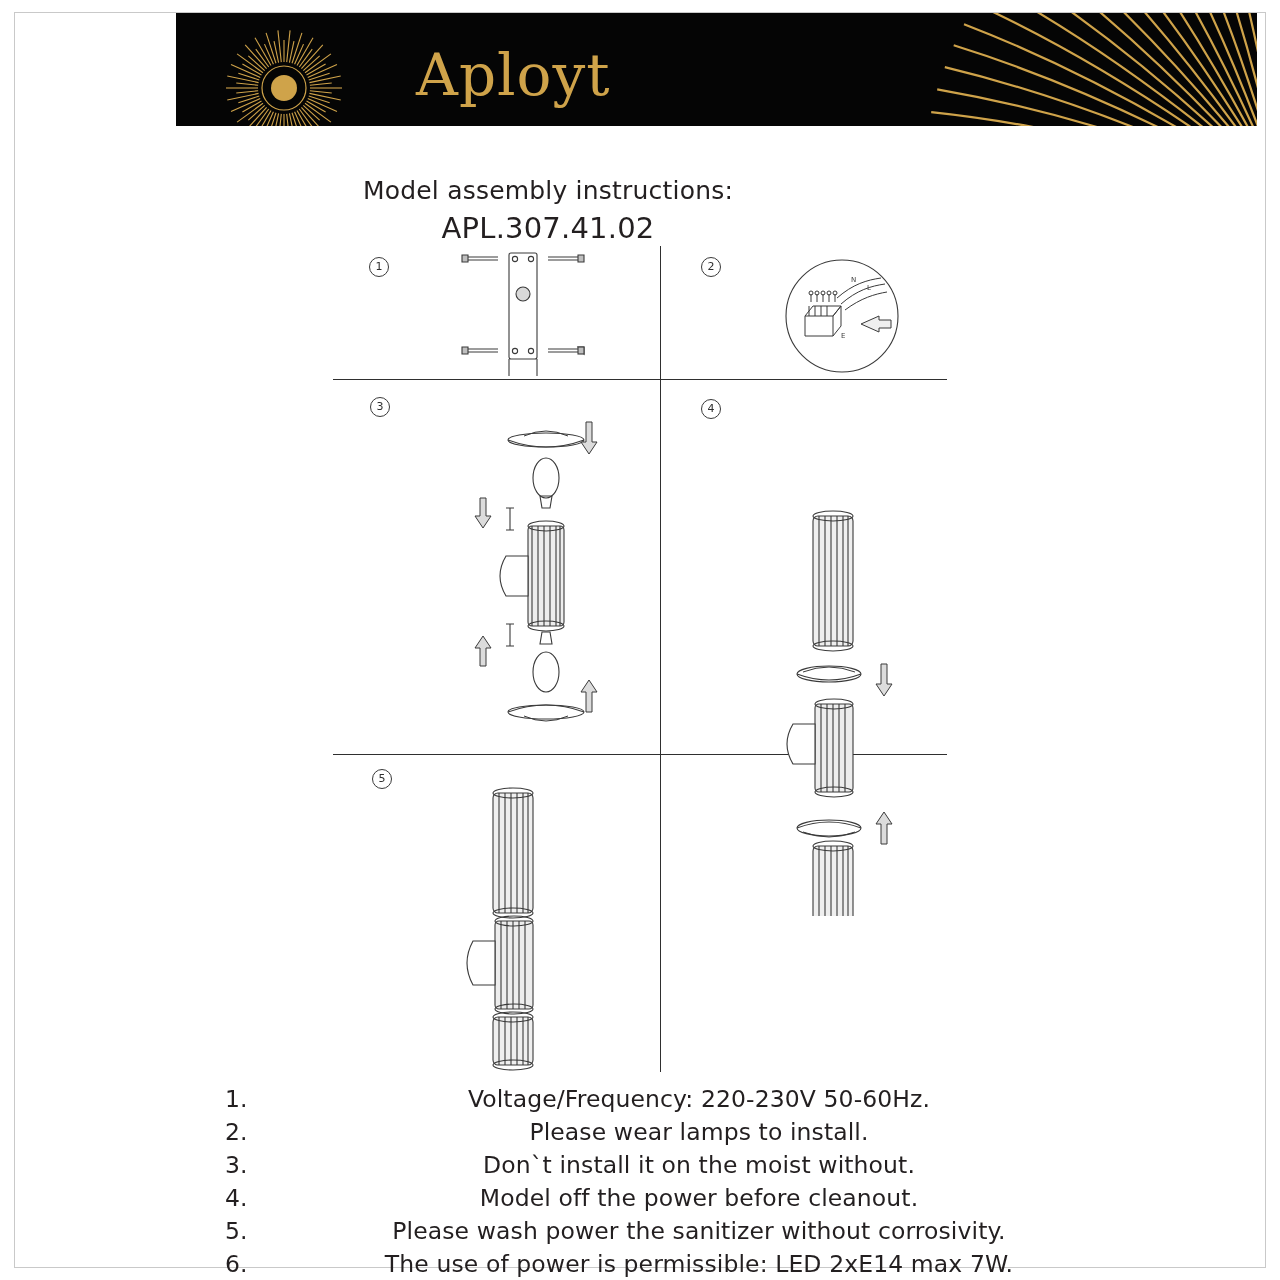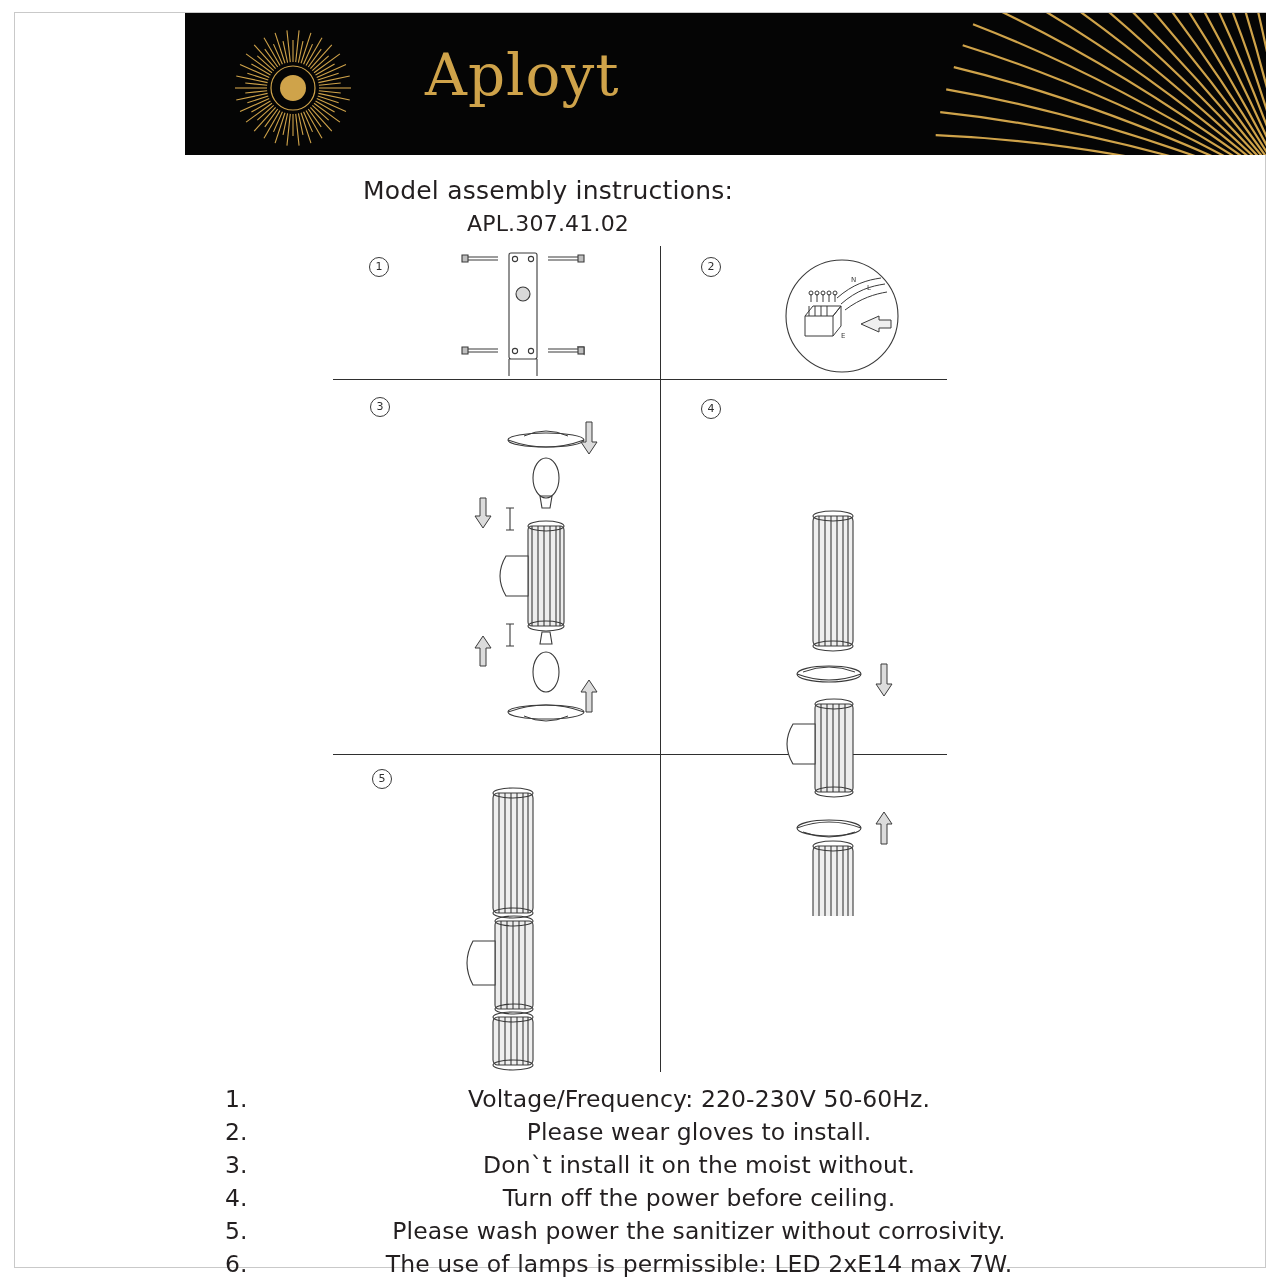--- a/index.html
+++ b/index.html
@@ -22,24 +22,24 @@
     left: 14px;
     top: 12px;
     width: 1252px;
     height: 1256px;
     border: 1px solid #c9c9c9;
     box-sizing: border-box;
   }
   
   .header {
     position: absolute;
-    left: 185px;
+    left: 176px;
     top: 13px;
     width: 1081px;
-    height: 142px;
+    height: 113px;
     background: #050505;
     overflow: hidden;
   }
   .logo-burst {
     position: absolute;
     left: 47px;
     top: 14px;
     width: 122px;
     height: 122px;
   }
@@ -68,21 +68,21 @@
     left: 0;
     width: 1096px;
     text-align: center;
   }
   .title-main {
     font-size: 25px;
     color: #231f20;
     letter-spacing: 0.2px;
   }
   .title-model {
-    font-size: 22px;
+    font-size: 29px;
     color: #231f20;
     margin-top: 6px;
     letter-spacing: 0.2px;
   }
 
   
   .diagram {
     position: absolute;
     left: 333px;
     top: 246px;
@@ -403,33 +403,33 @@
     </svg>
   </div>
 
   <div class="notes">
     <div class="note-row">
       <span class="note-idx">1.</span>
       <span class="note-text">Voltage/Frequency: 220-230V 50-60Hz.</span>
     </div>
     <div class="note-row">
       <span class="note-idx">2.</span>
-      <span class="note-text">Please wear gloves to install.</span>
+      <span class="note-text">Please wear lamps to install.</span>
     </div>
     <div class="note-row">
       <span class="note-idx">3.</span>
       <span class="note-text">Don`t install it on the moist without.</span>
     </div>
     <div class="note-row">
       <span class="note-idx">4.</span>
-      <span class="note-text">Turn off the power before ceiling.</span>
+      <span class="note-text">Model off the power before cleanout.</span>
     </div>
     <div class="note-row">
       <span class="note-idx">5.</span>
       <span class="note-text">Please wash power the sanitizer without corrosivity.</span>
     </div>
     <div class="note-row">
       <span class="note-idx">6.</span>
-      <span class="note-text">The use of lamps is permissible: LED 2xE14 max 7W.</span>
+      <span class="note-text">The use of power is permissible: LED 2xE14 max 7W.</span>
     </div>
   </div>
 
 </div>
 
 </body></html>

